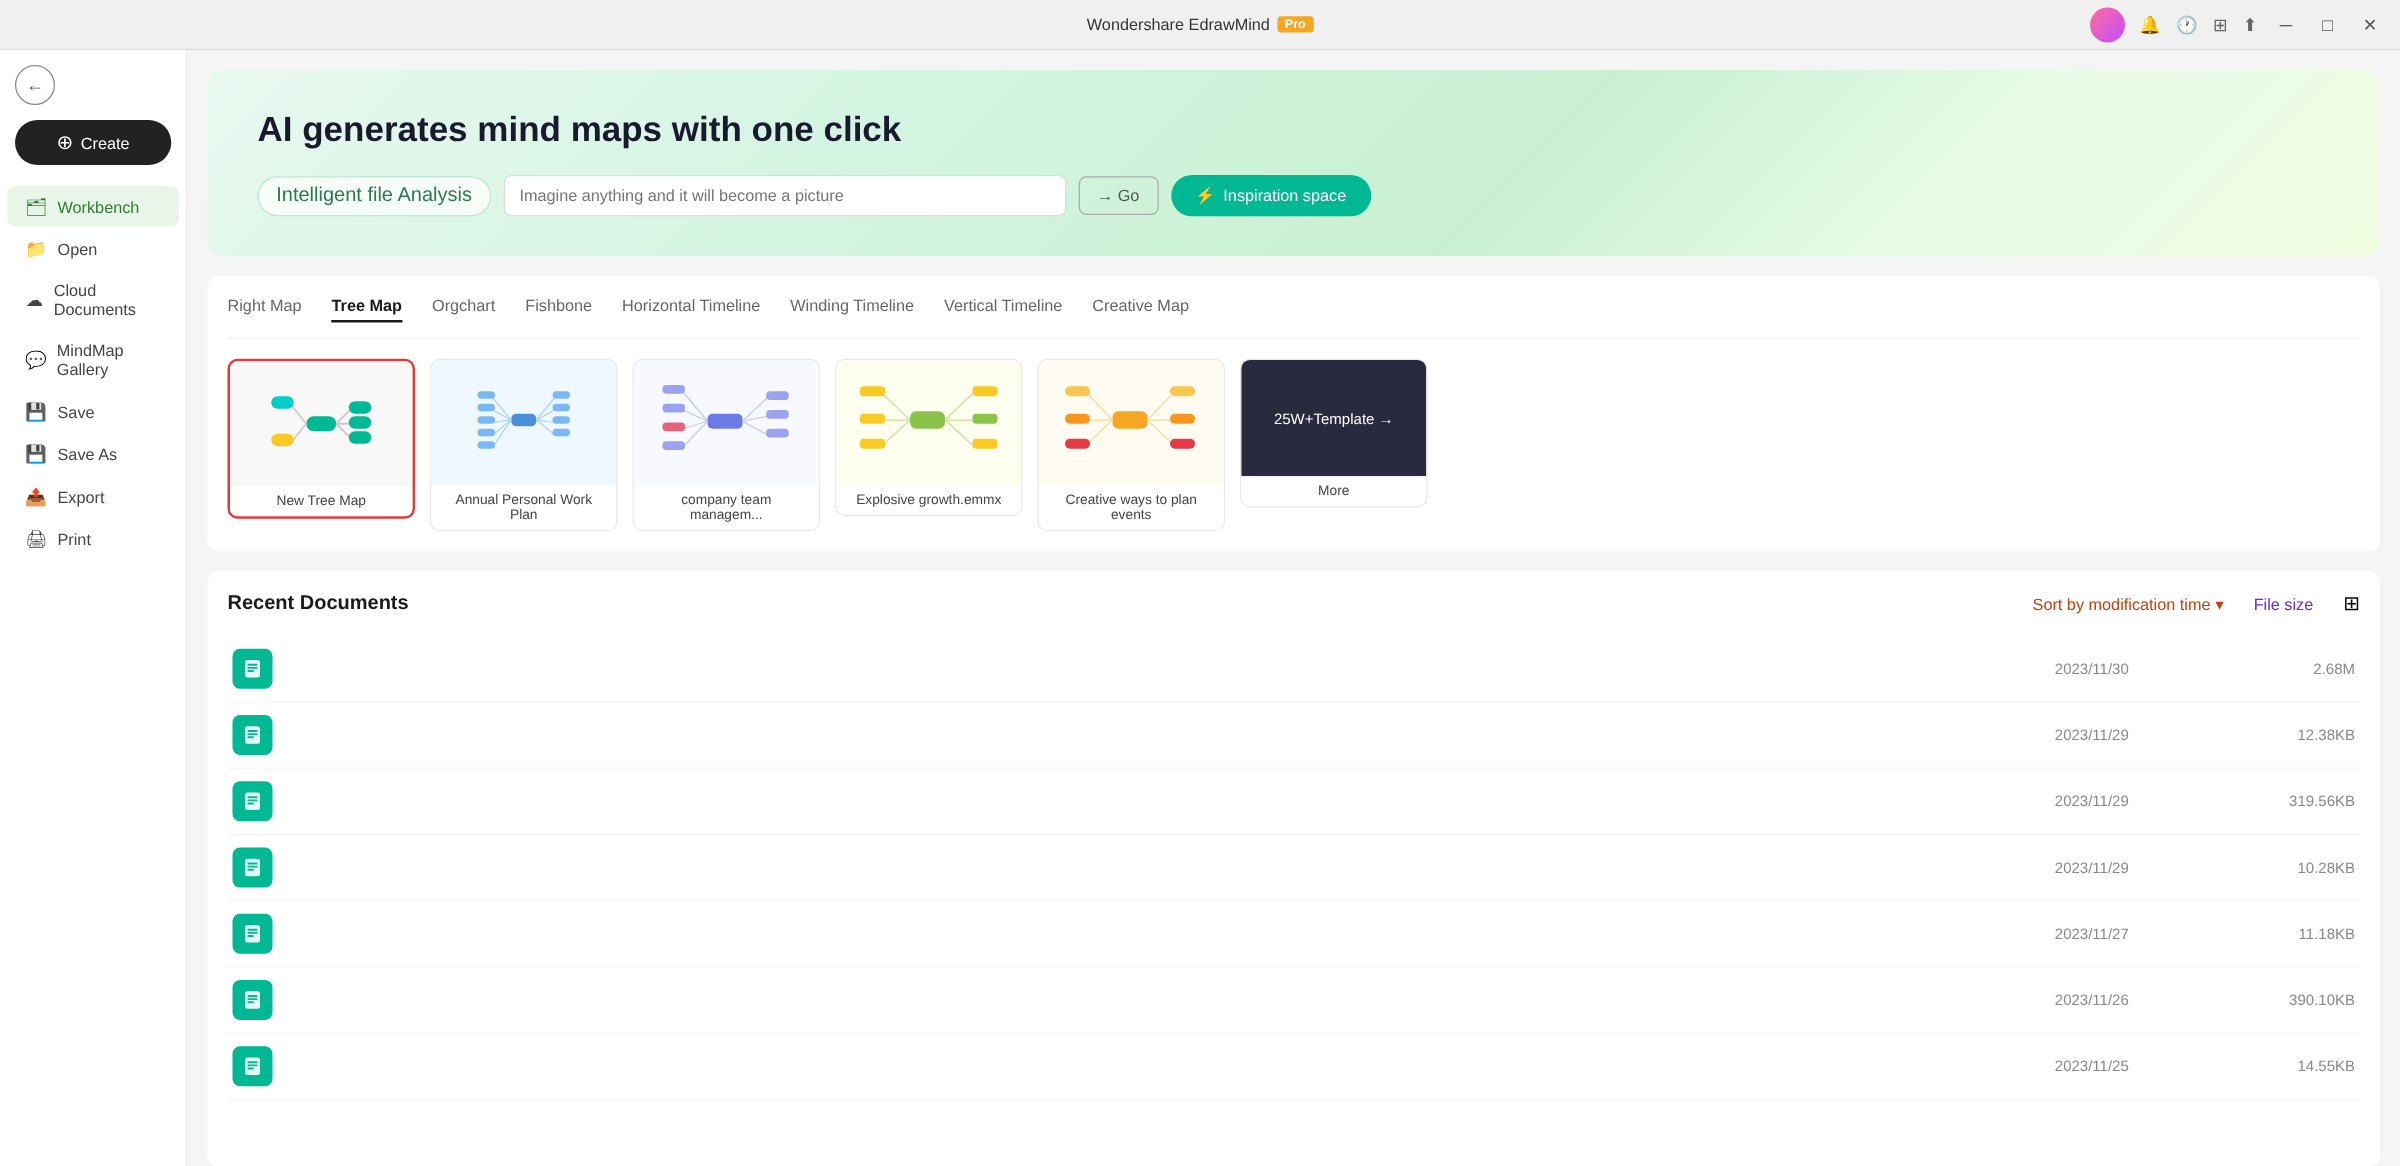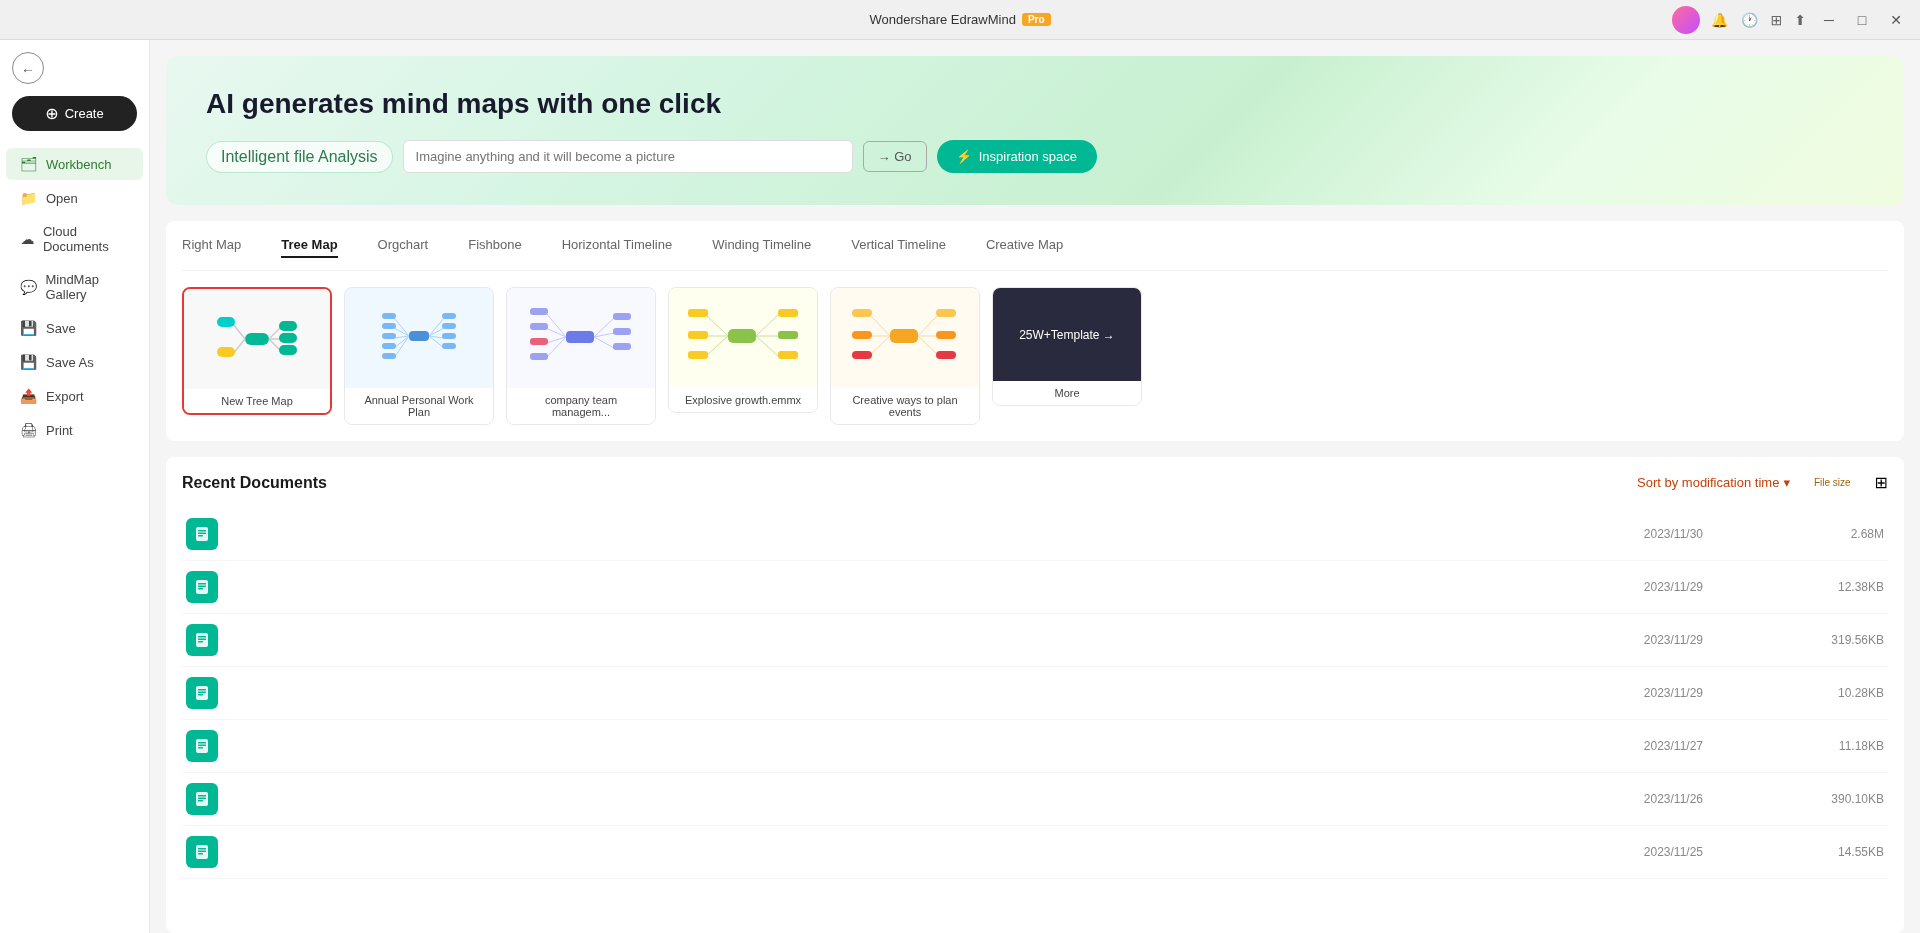--- a/index.html
+++ b/index.html
@@ -136,21 +136,21 @@
 
     
     .template-section {
       margin: 0 16px 16px;
       background: white;
       border-radius: 8px;
       padding: 16px;
     }
     .template-tabs {
       display: flex;
-      gap: 40px;
+      gap: 24px;
       margin-bottom: 16px;
       border-bottom: 1px solid #f0f0f0;
       padding-bottom: 12px;
     }
     .template-tab {
       font-size: 13px;
       color: #666;
       cursor: pointer;
       padding-bottom: 4px;
       border-bottom: 2px solid transparent;
@@ -217,21 +217,21 @@
     .recent-section { margin: 0 16px; background: white; border-radius: 8px; padding: 16px; flex: 1; }
     .recent-header {
       display: flex;
       align-items: center;
       justify-content: space-between;
       margin-bottom: 16px;
     }
     .recent-title { font-size: 16px; font-weight: 600; color: #1a1a1a; }
     .recent-controls { display: flex; align-items: center; gap: 24px; }
     .sort-control { font-size: 13px; color: #c2410c; cursor: pointer; display: flex; align-items: flex-start; gap: 4px; }
-    .file-size-label { font-size: 10px; color: #a16207; }
+    .file-size-label { font-size: 13px; color: #6d28d9; }
     .view-toggle { display: flex; gap: 4px; cursor: pointer; }
 
     .recent-list { display: flex; flex-direction: column; gap: 0; }
     .recent-row {
       display: flex;
       align-items: center;
       padding: 10px 4px;
       border-bottom: 1px solid #f5f5f5;
       cursor: pointer;
       gap: 41px;

